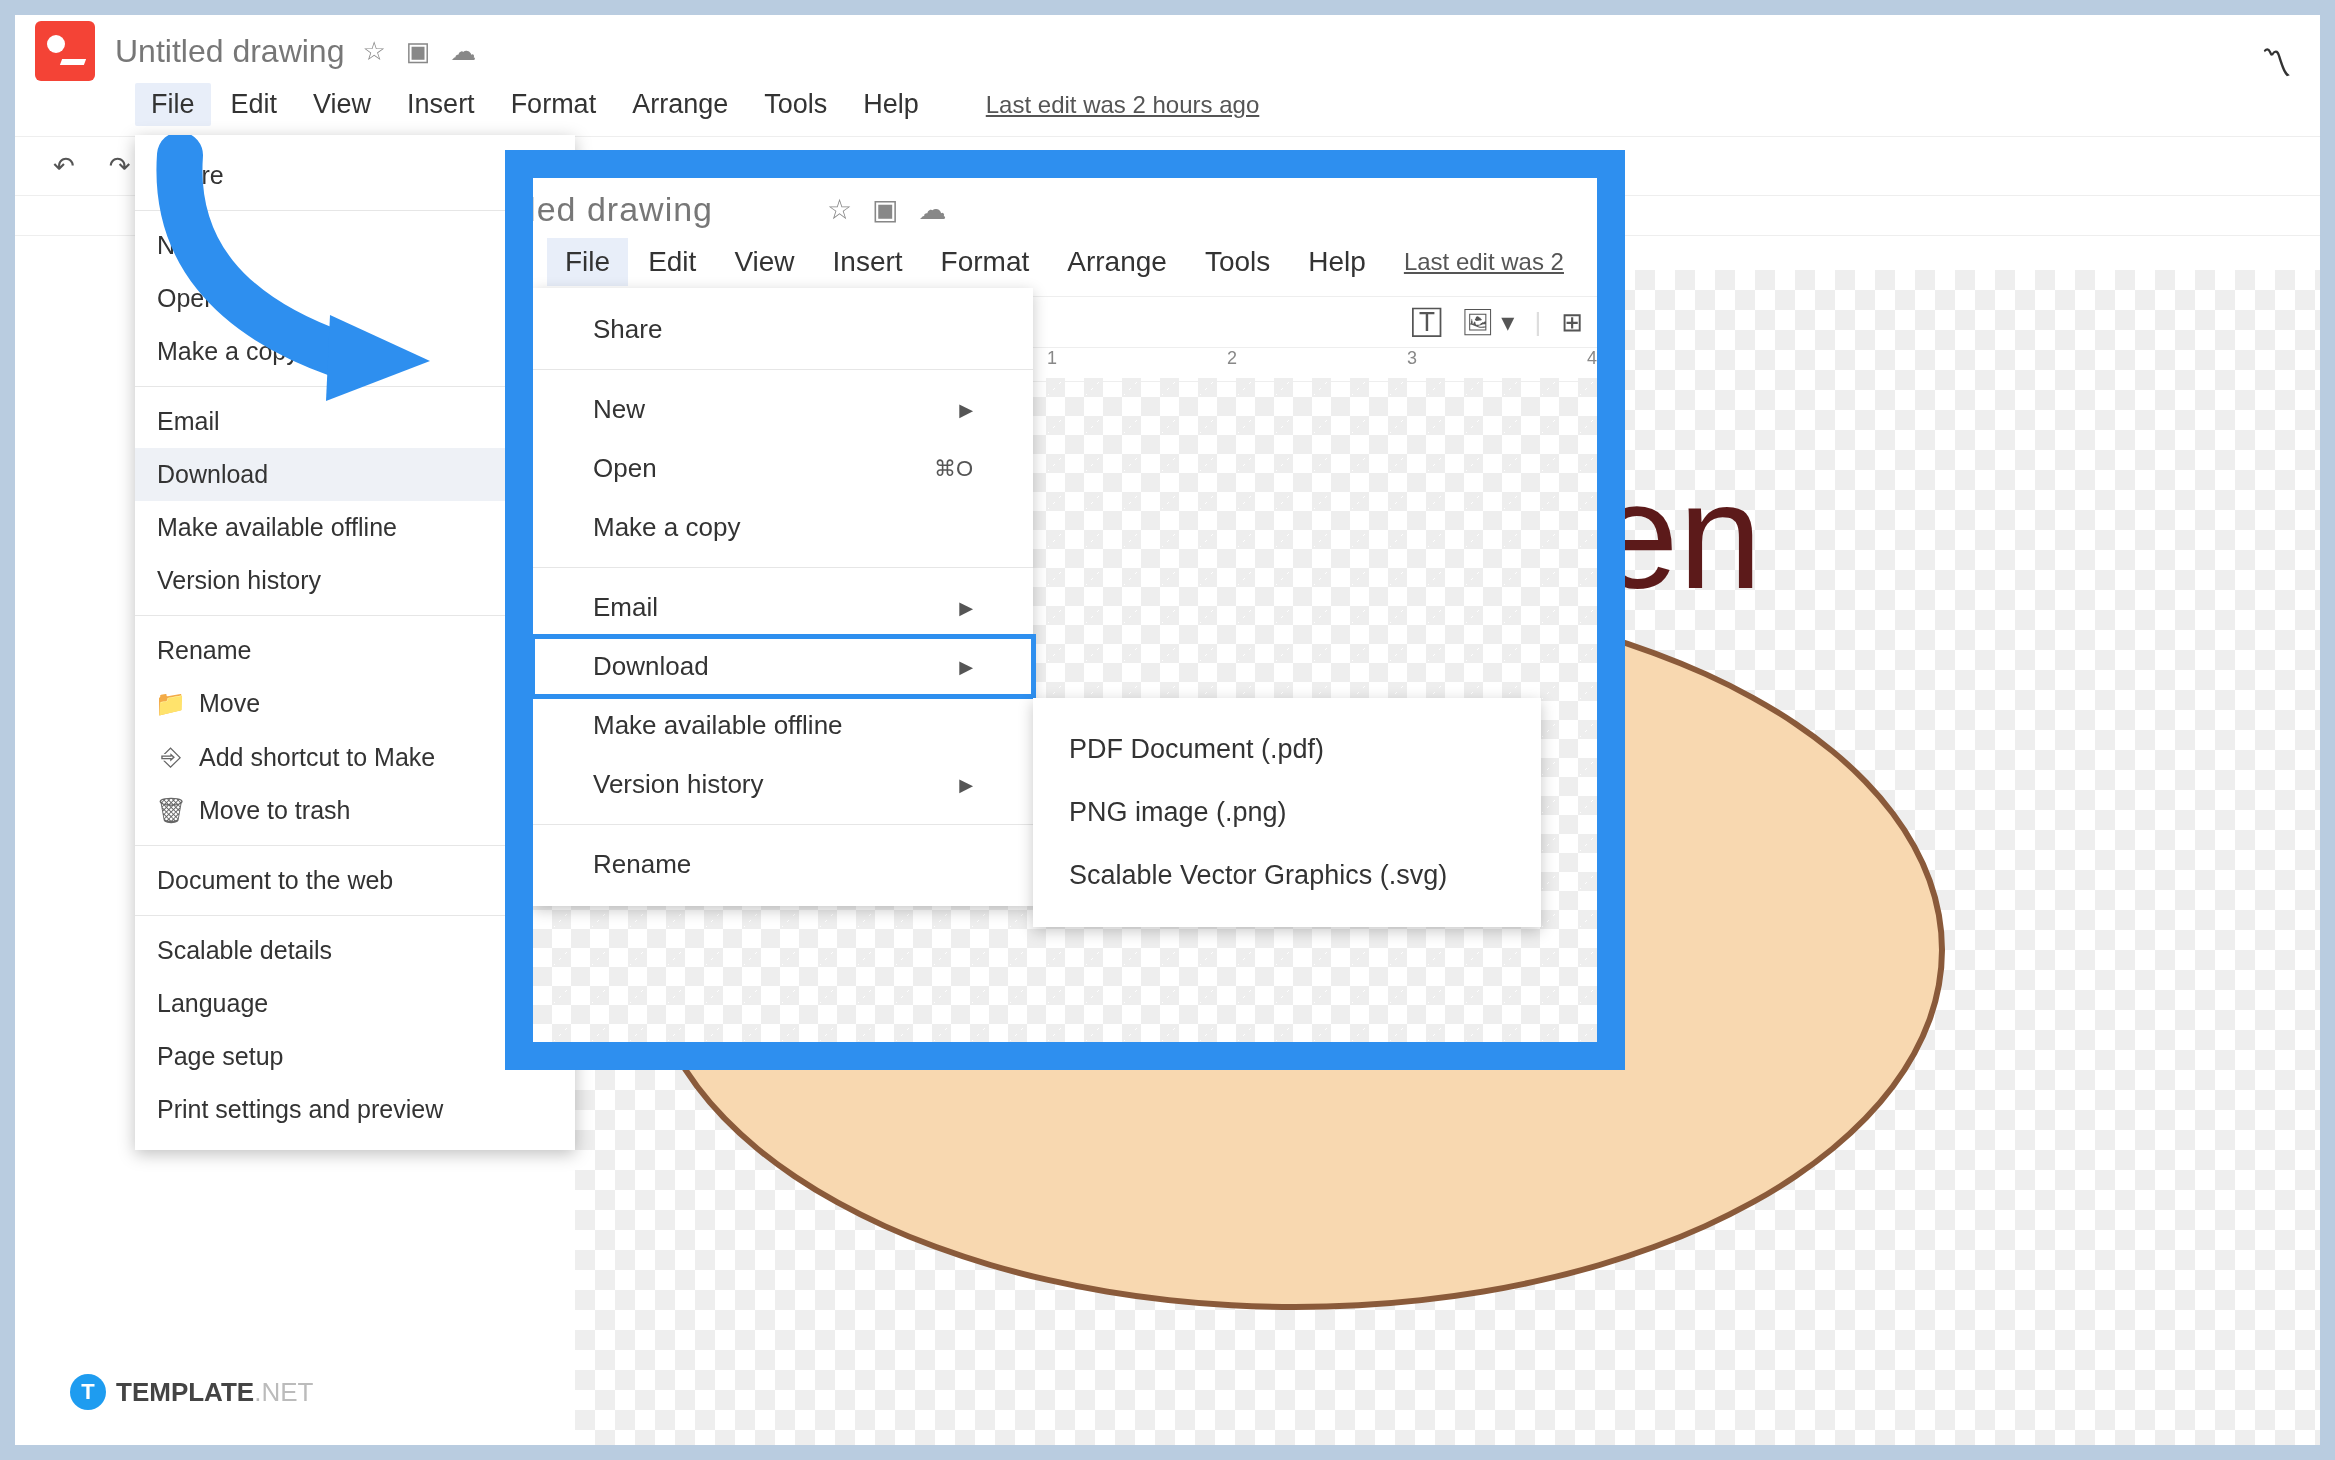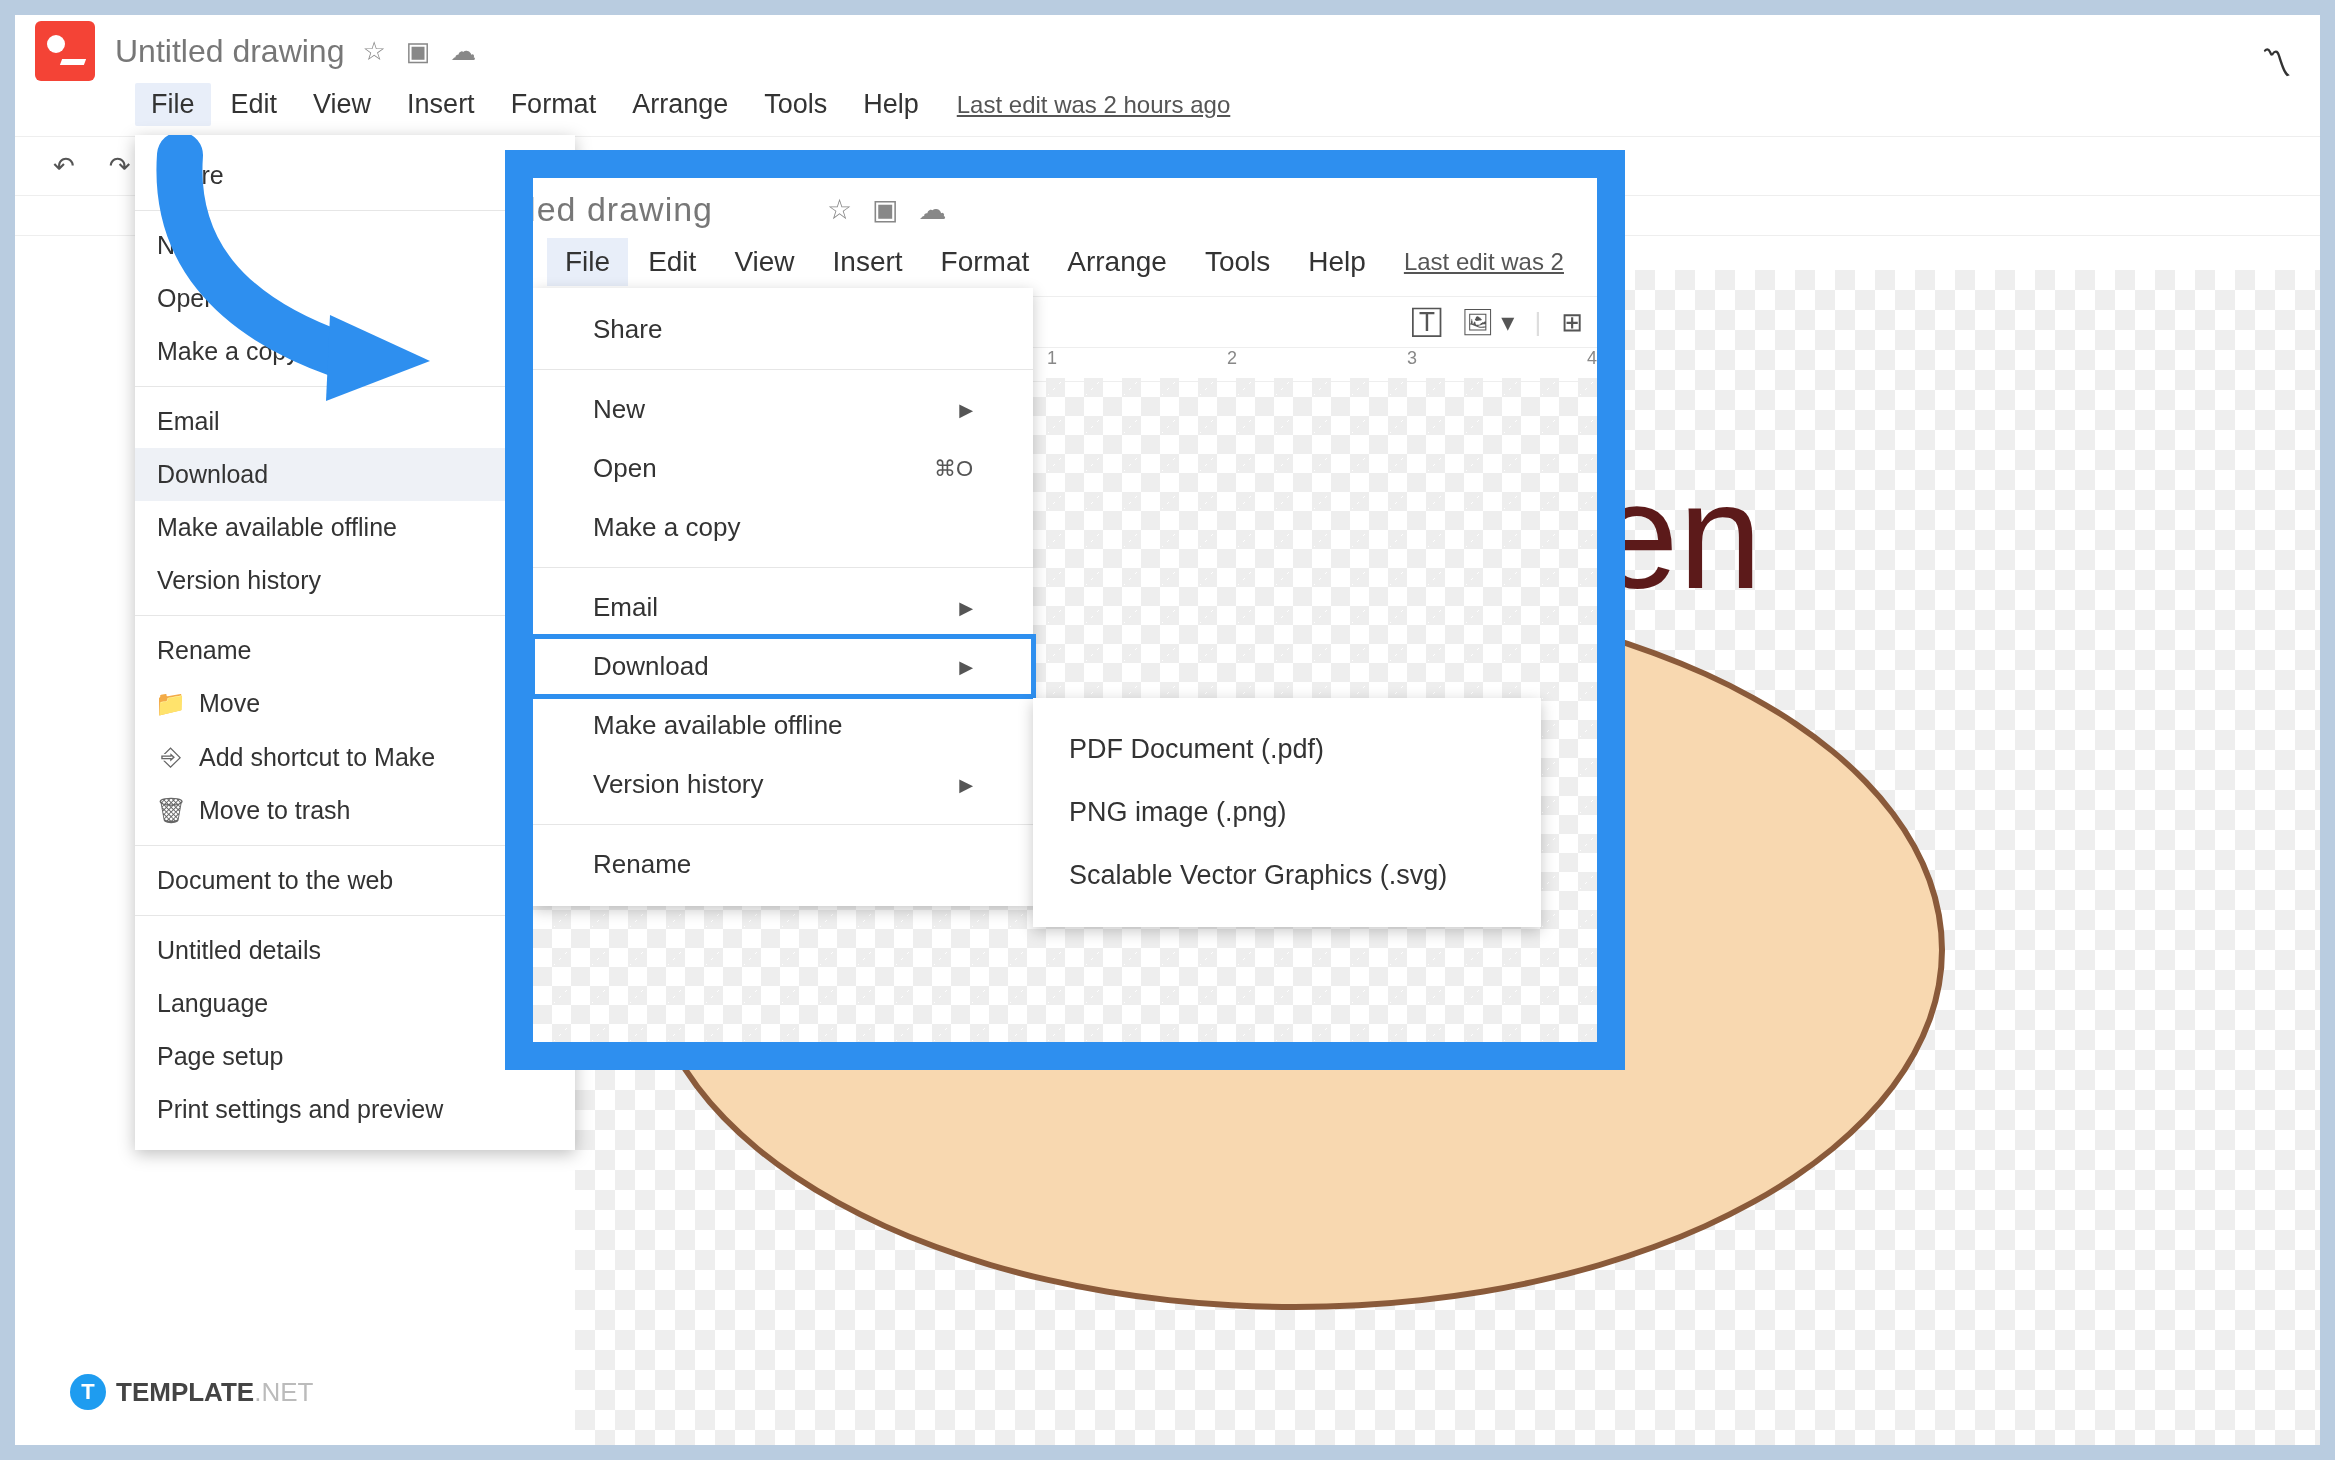--- a/index.html
+++ b/index.html
@@ -13,21 +13,21 @@
 .app-logo::after { content:''; width:24px; height:6px; background:#fff; position:absolute; bottom:16px; right:10px; transform: skewX(-20deg);}
 .doc-title { font-size: 32px; color: #777; font-weight: 400; margin-right: 18px; }
 .title-icons { display: flex; gap: 20px; align-items: center; }
 .title-icons span { color: #888; font-size: 26px; }
 .trend-icon { position: absolute; right: 28px; top: 30px; font-size: 32px; color:#333; }
 
 
 .menubar { display: flex; align-items: center; padding: 8px 0 10px 120px; gap: 4px; font-size: 27px; color: #333; }
 .menubar .mitem { padding: 6px 16px; border-radius: 2px; }
 .menubar .mitem.active { background: #e8eef9; }
-.last-edit { color:#555; text-decoration: underline; margin-left: 18px; font-size: 24px; }
+.last-edit { color:#555; text-decoration: underline; margin-left: 47px; font-size: 24px; }
 
 
 .toolbar { display:flex; align-items:center; height:60px; border-top:1px solid #eee; border-bottom:1px solid #eee; padding: 0 30px; gap:18px; color:#555; font-size:26px;}
 .toolbar .tb-icon { padding: 0 8px;}
 
 
 .ruler { height: 40px; background:#fff; border-bottom:1px solid #eee; font-size:18px; color:#888; padding-left: 560px; position: relative;}
 .ruler-marks { display:flex; gap: 170px;}
 
 
@@ -187,21 +187,21 @@
     <div class="fitem">
         <span class="ficon">🗑</span>
         <span>Move to trash</span>
       </div>
     <hr>
     <div class="fitem">
         <span>Document to the web</span>
       </div>
     <hr>
     <div class="fitem">
-        <span>Untitled details</span>
+        <span>Scalable details</span>
       </div>
     <div class="fitem">
         <span>Language</span>
         <span class="arrow">▶</span>
       </div>
     <div class="fitem">
         <span>Page setup</span>
       </div>
     <div class="fitem">
         <span>Print settings and preview</span>

